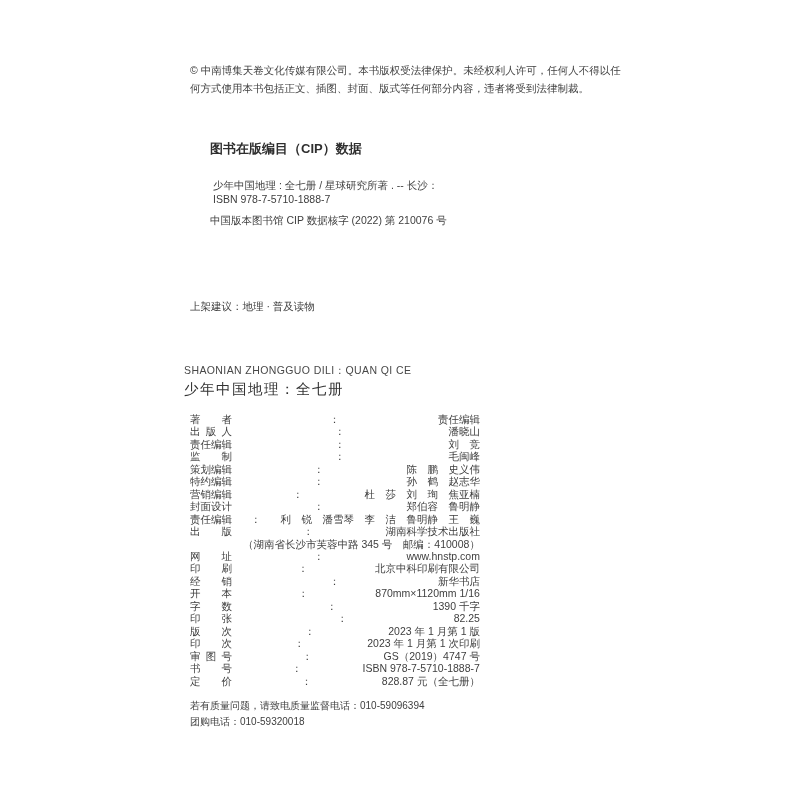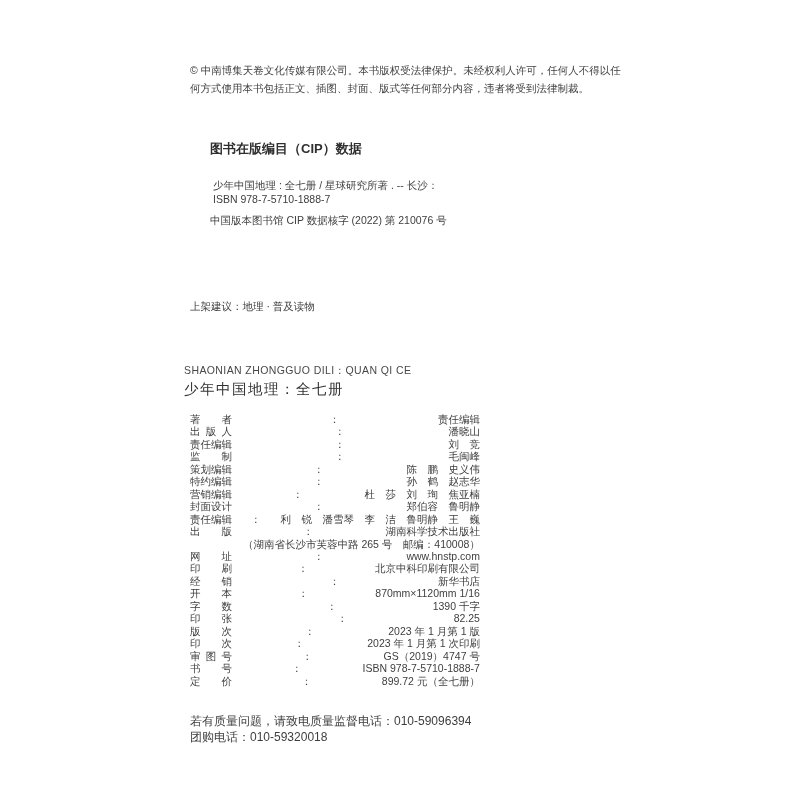--- a/index.html
+++ b/index.html
@@ -30,21 +30,21 @@
   }
   .colophon { position:absolute; left:190px; top:413px; font-size:10.5px; }
   .row { line-height:12.45px; white-space:nowrap; display:flex;justify-content:space-between; }
   .row .label {
     flex:0 0 42px; width:42px; display:inline-block;
     text-align:justify; text-align-last:justify;
   }
   .row .colon { flex:0 0 auto; }
   .row .value { margin-left:1px; }
   .addr-row { line-height:12.45px; margin-left:53px; white-space:nowrap; }
-  .footer { position:absolute; left:190px; top:698px; font-size:12px; line-height:15.5px;margin-top:16px; }
+  .footer { position:absolute; left:190px; top:698px; font-size:10px; line-height:15.5px; }
 </style>
 </head>
 <body>
 
 <div class="page">
 
   <div class="copyright">© 中南博集天卷文化传媒有限公司。本书版权受法律保护。未经权利人许可，任何人不得以任何方式使用本书包括正文、插图、封面、版式等任何部分内容，违者将受到法律制裁。</div>
 
   <div class="cip">
     <div class="cip-header">图书在版编目（CIP）数据</div>
@@ -104,21 +104,21 @@
     <div class="row">
         <span class="label">责任编辑</span>
         <span class="colon">：</span>
         <span class="value">利　锐　潘雪琴　李　洁　鲁明静　王　巍</span>
       </div>
     <div class="row">
         <span class="label">出版</span>
         <span class="colon">：</span>
         <span class="value">湖南科学技术出版社</span>
       </div>
-    <div class="addr-row">（湖南省长沙市芙蓉中路 265 号　邮编：410008）</div>
+    <div class="addr-row">（湖南省长沙市芙蓉中路 345 号　邮编：410008）</div>
     <div class="row">
         <span class="label">网址</span>
         <span class="colon">：</span>
         <span class="value">www.hnstp.com</span>
       </div>
     <div class="row">
         <span class="label">印刷</span>
         <span class="colon">：</span>
         <span class="value">北京中科印刷有限公司</span>
       </div>
@@ -158,21 +158,21 @@
         <span class="value">GS（2019）4747 号</span>
       </div>
     <div class="row">
         <span class="label">书号</span>
         <span class="colon">：</span>
         <span class="value">ISBN 978-7-5710-1888-7</span>
       </div>
     <div class="row">
         <span class="label">定价</span>
         <span class="colon">：</span>
-        <span class="value">899.72 元（全七册）</span>
+        <span class="value">828.87 元（全七册）</span>
       </div>
   </div>
 
   <div class="footer">
     <div>若有质量问题，请致电质量监督电话：010-59096394</div>
     <div>团购电话：010-59320018</div>
   </div>
 
 </div>
 

